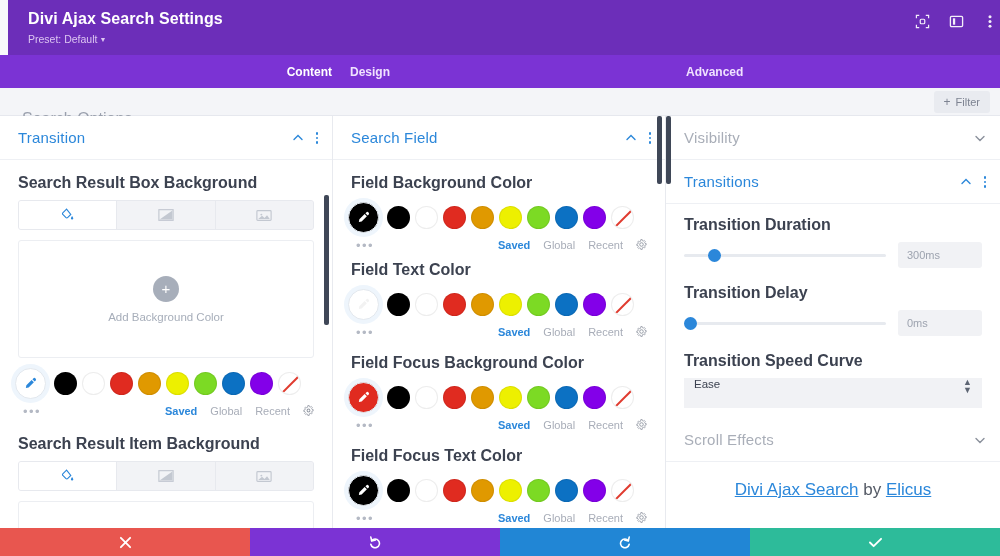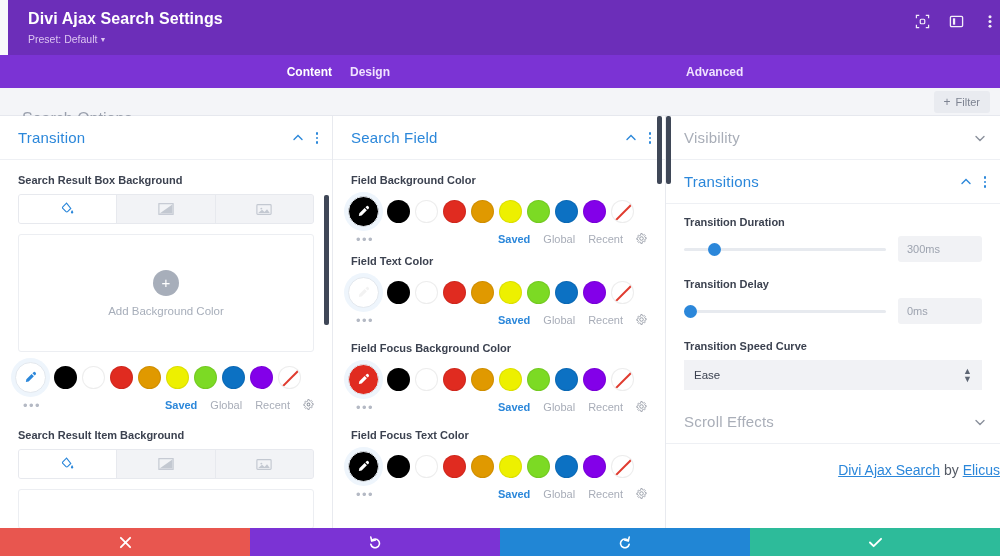--- a/index.html
+++ b/index.html
@@ -70,21 +70,21 @@
   }
   .toggle-head .t-title { font-size:15px; font-weight:400; letter-spacing:.2px; }
   .t-open   { color:#2b87da; }
   .t-closed { color:#a9aeb8; }
   .t-ctrls { position:absolute; right:14px; top:0; height:44px; display:flex; align-items:center; gap:12px; }
   .chev { width:12px; height:12px; display:block; }
   .dots3 { display:flex; flex-direction:column; gap:2px; align-items:center; cursor:pointer;}
   .dots3 i { width:2.5px; height:2.5px; background:#2b87da; border-radius:50%; display:block; }
 
   .body-pad { padding:14px 18px 10px 18px; }
-  .fld-label { font-size:11px; font-weight:700; color:#3c4250; margin-bottom:8px; }
+  .fld-label { font-size:16px; font-weight:700; color:#3c4250; margin-bottom:8px; }
 
   
   .bgtabs { display:flex; height:30px; border:1px solid #e7e9ee; border-radius:3px; overflow:hidden; background:#f2f3f6; }
   .bgtab { flex:1 1 0; display:flex; align-items:center; justify-content:center; cursor:pointer; background:#f2f3f6; border-right:1px solid #e7e9ee;}
   .bgtab:last-child{ border-right:none; }
   .bgtab.active { background:#ffffff; }
 
   .addbg {
     margin-top:10px; height:118px; border:1px solid #eceef2; border-radius:3px;
     display:flex; flex-direction:column; align-items:center; justify-content:center; gap:9px;
@@ -122,25 +122,25 @@
   .sl-row { margin-top:6px; display:flex; align-items:center; gap:12px; }
   .slider { position:relative; flex:1 1 auto; height:16px; display:flex; align-items:center; }
   .slider .track { width:100%; height:3px; background:#e7eaef; border-radius:2px; }
   .slider .knob { position:absolute; width:13px; height:13px; border-radius:50%; background:#2b87da; top:1.5px; }
   .num-box {
     width:84px; height:26px; background:#f1f2f5; border-radius:3px;
     display:flex; align-items:center; padding:0 9px; font-size:11px; color:#9da3af;
   }
   .select {
     margin-top:7px; height:30px; background:#f1f2f5; border-radius:0;
-    display:flex; align-items:center; padding:0 10px; font-size:11.5px; color:#3c4250;
+    display:flex; align-items:flex-start; padding:0 10px; font-size:11.5px; color:#3c4250;
     position:relative; cursor:pointer;
   }
   .select .arrows { position:absolute; right:10px; font-size:9px; color:#5d6573; line-height:8px; text-align:center;}
-  .credit { text-align:right; font-size:14px; color:#555b66; padding-top:18px; }
+  .credit { text-align:center; font-size:17px; color:#555b66; padding-top:18px; }
   .credit a { color:#2b87da; text-decoration:underline; cursor:pointer; }
 
   
   .vscroll { position:absolute; width:5px; border-radius:2px; background:#3f4757; }
 
   
   .bottom { position:absolute; left:0; top:528px; width:1000px; height:28px; display:flex; }
   .bbtn { flex:1 1 0; display:flex; align-items:center; justify-content:center; color:#fff; cursor:pointer; }
   .bbtn svg { display:block; }
 </style>

